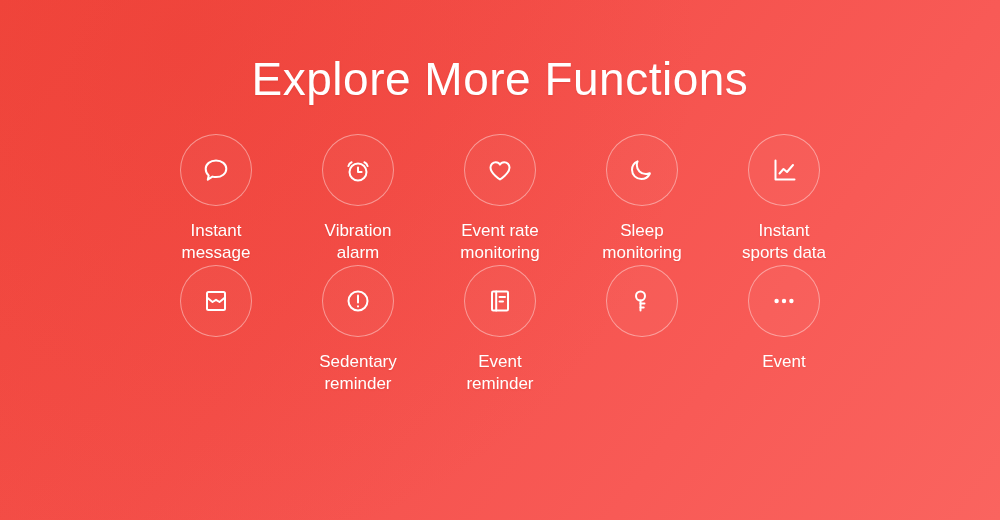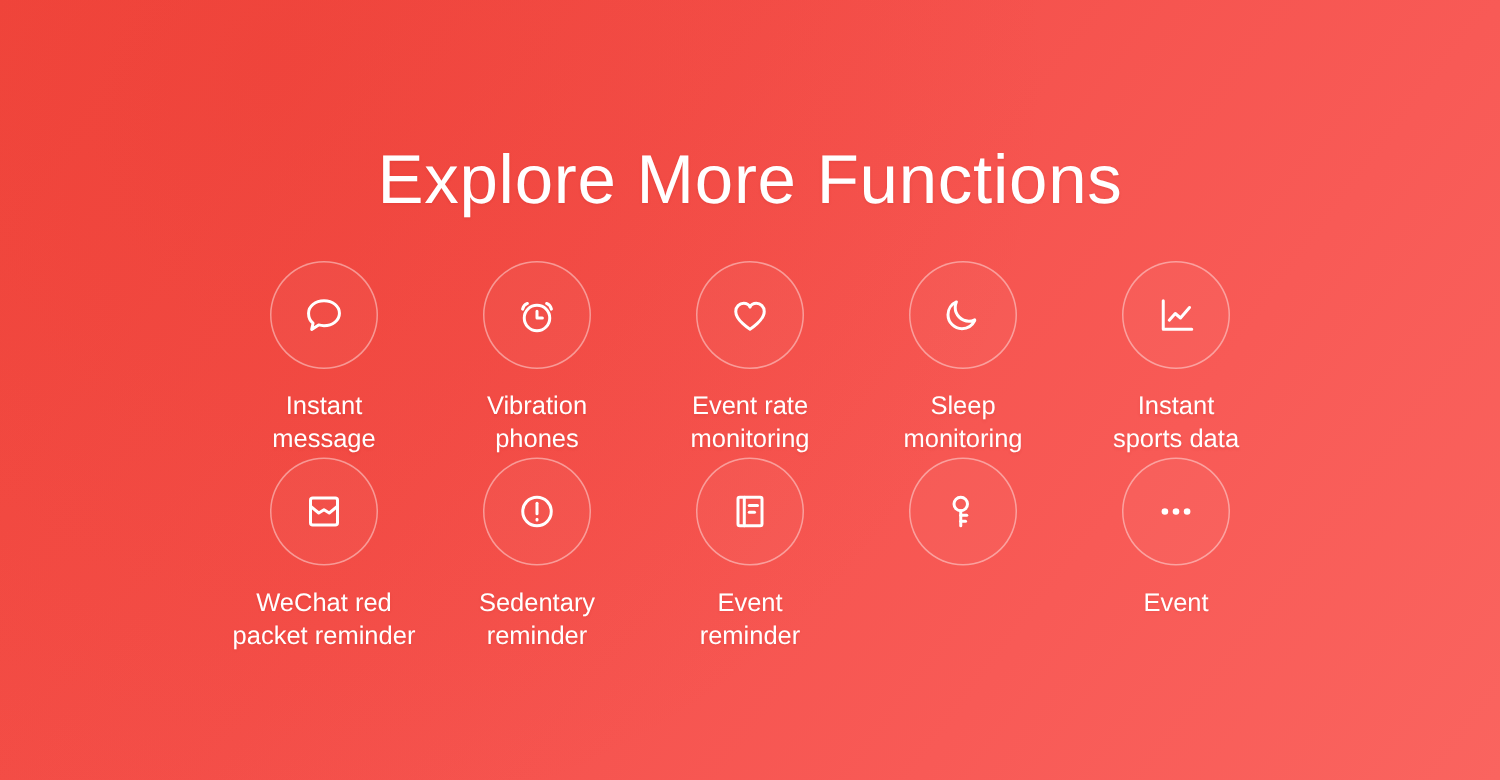--- a/index.html
+++ b/index.html
@@ -33,21 +33,20 @@
     z-index: 2;
     text-align: center;
     color: #FFFFFF;
     font-size: 46px;
     font-weight: 300;
     letter-spacing: 0.5px;
     padding-top: 56px;
     line-height: 1;
     white-space: nowrap;
     text-shadow: 0 1px 2px rgba(180,35,30,0.18);
-    margin-top: 40px;
   }
   .grid {
     position: relative;
     z-index: 2;
     margin-top: 32px;
     display: flex;
     flex-direction: column;
   }
   .row {
     display: flex;
@@ -115,21 +114,21 @@
           <span>
             <svg width="34" height="34" viewBox="0 0 34 34" fill="none" stroke="#FFFFFF" stroke-width="2" stroke-linecap="round" stroke-linejoin="round">
               <circle cx="17" cy="19" r="8.5"></circle>
               <path d="M17 14.5V19h3.6"></path>
               <path d="M10.6 9.3c-1.6 0.6-2.8 2-3.2 3.8"></path>
               <path d="M23.4 9.3c1.6 0.6 2.8 2 3.2 3.8"></path>
             </svg>
           </span>
         </div>
         <div class="label">Vibration
-phones</div>
+alarm</div>
       </div>
 
       <div class="cell">
         <div class="circle">
           <span>
             <svg width="34" height="34" viewBox="0 0 34 34" fill="none" stroke="#FFFFFF" stroke-width="2" stroke-linecap="round" stroke-linejoin="round">
               <path d="M17 26.5S7.5 20.6 7.5 14.6c0-3 2.4-5.4 5.3-5.4 1.9 0 3.5 1 4.2 2.5 0.7-1.5 2.3-2.5 4.2-2.5 2.9 0 5.3 2.4 5.3 5.4 0 6-9.5 11.9-9.5 11.9z"></path>
             </svg>
           </span>
         </div>
@@ -168,22 +167,20 @@
 
       <div class="cell">
         <div class="circle">
           <span>
             <svg width="34" height="34" viewBox="0 0 34 34" fill="none" stroke="#FFFFFF" stroke-width="2" stroke-linecap="round" stroke-linejoin="round">
               <rect x="8" y="8" width="18" height="18" rx="1.5"></rect>
               <path d="M8 13.5l5.5 4.5 3.5-2.2 3.5 2.2 5.5-4.5"></path>
             </svg>
           </span>
         </div>
-        <div class="label">WeChat red
-packet reminder</div>
       </div>
 
       <div class="cell">
         <div class="circle">
           <span>
             <svg width="34" height="34" viewBox="0 0 34 34" fill="none" stroke="#FFFFFF" stroke-width="2" stroke-linecap="round" stroke-linejoin="round">
               <circle cx="17" cy="17" r="9.5"></circle>
               <path d="M17 11.5v7"></path>
               <path d="M17 22.2v0.4"></path>
             </svg>

